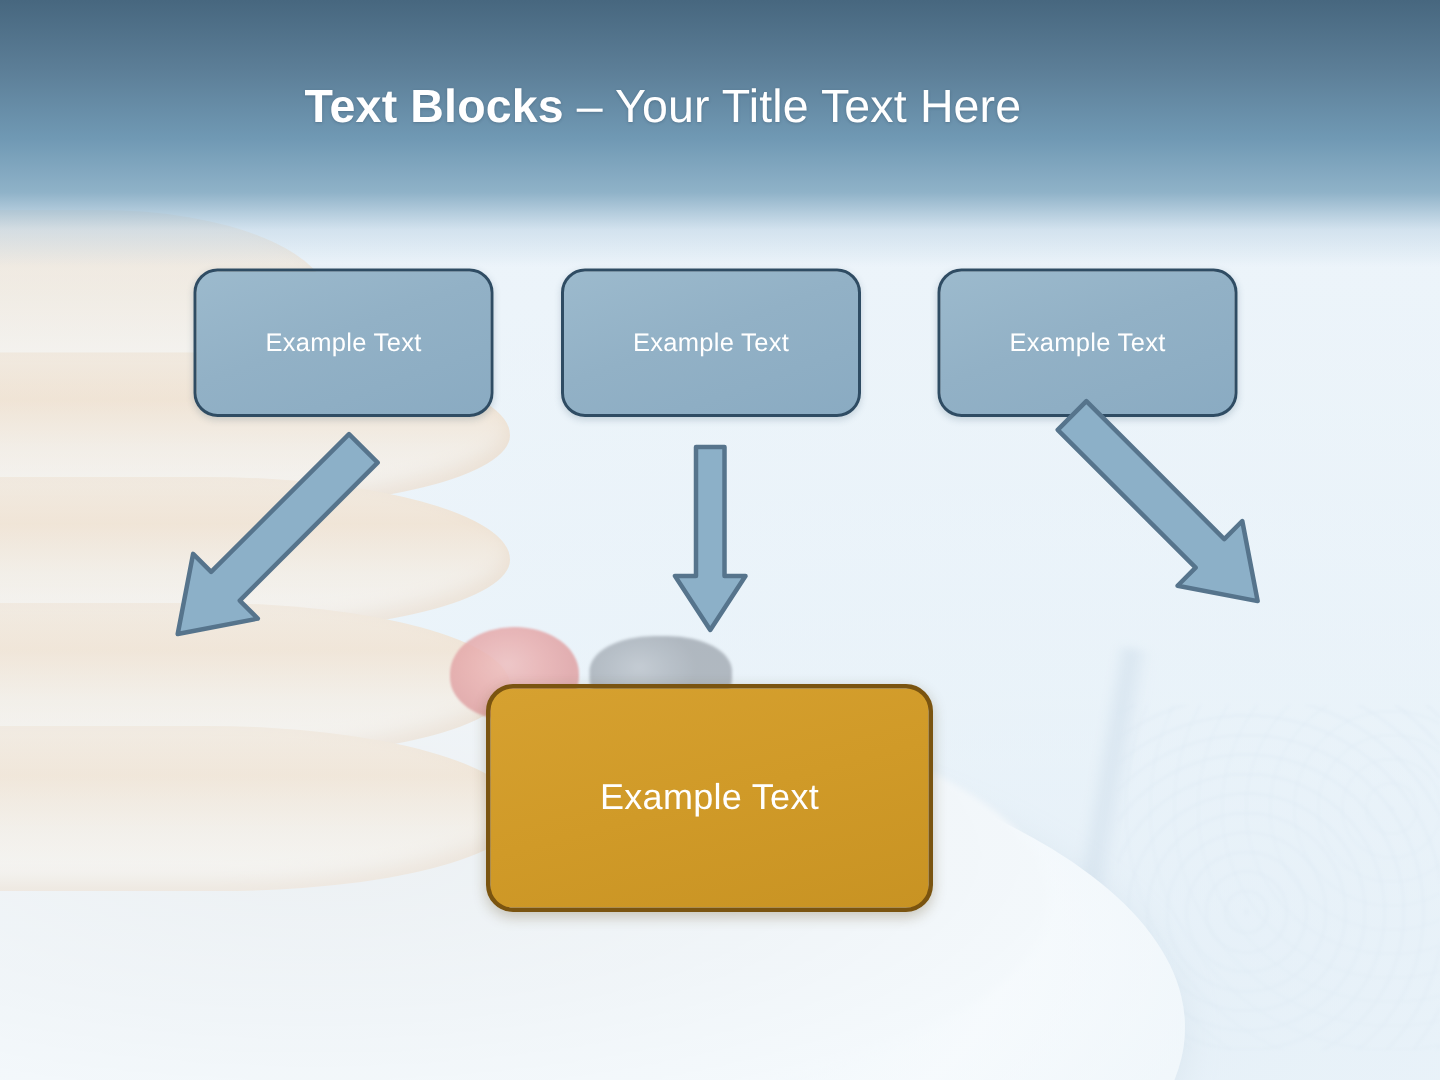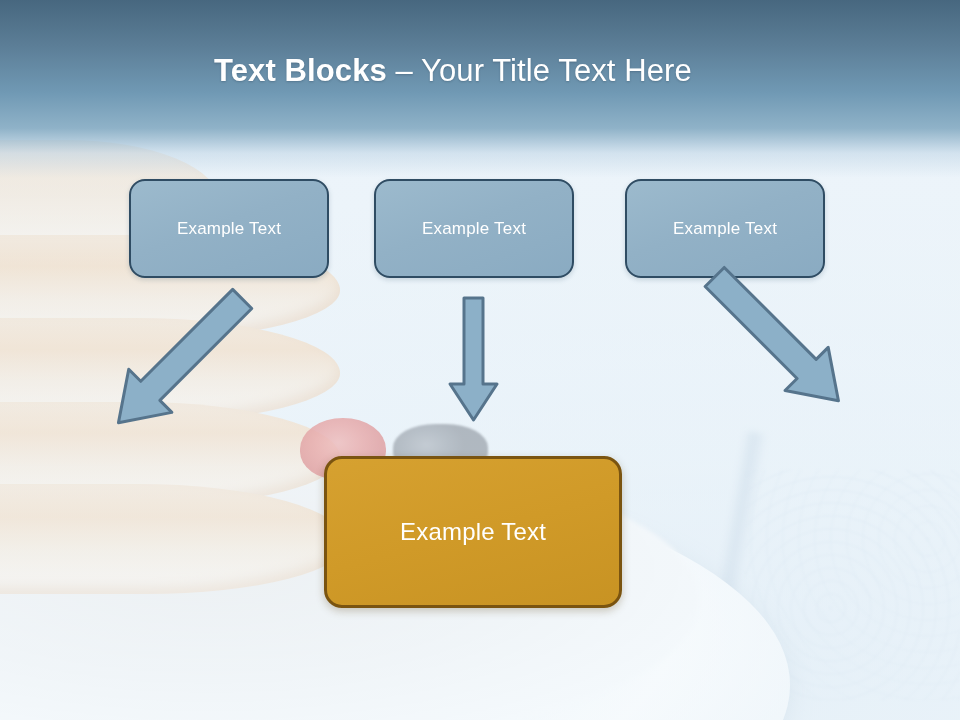--- a/index.html
+++ b/index.html
@@ -121,21 +121,21 @@
         #47677f 0%,
         #5c7e97 26%,
         #7099b4 52%,
         #8fb2c8 72%,
         rgba(190,212,229,.55) 86%,
         rgba(226,238,247,0) 100%);
     pointer-events: none;
   }
   .title {
     position: absolute;
-    left: 214px; top: 53px;
+    left: 203px; top: 53px;
     font-size: 31px;
     color: #ffffff;
     letter-spacing: .1px;
     white-space: nowrap;
     text-shadow: 0 1px 2px rgba(40,60,78,.30);
   }
   .title b { font-weight: 700; }
   .title span.light { font-weight: 400; }
 
   

